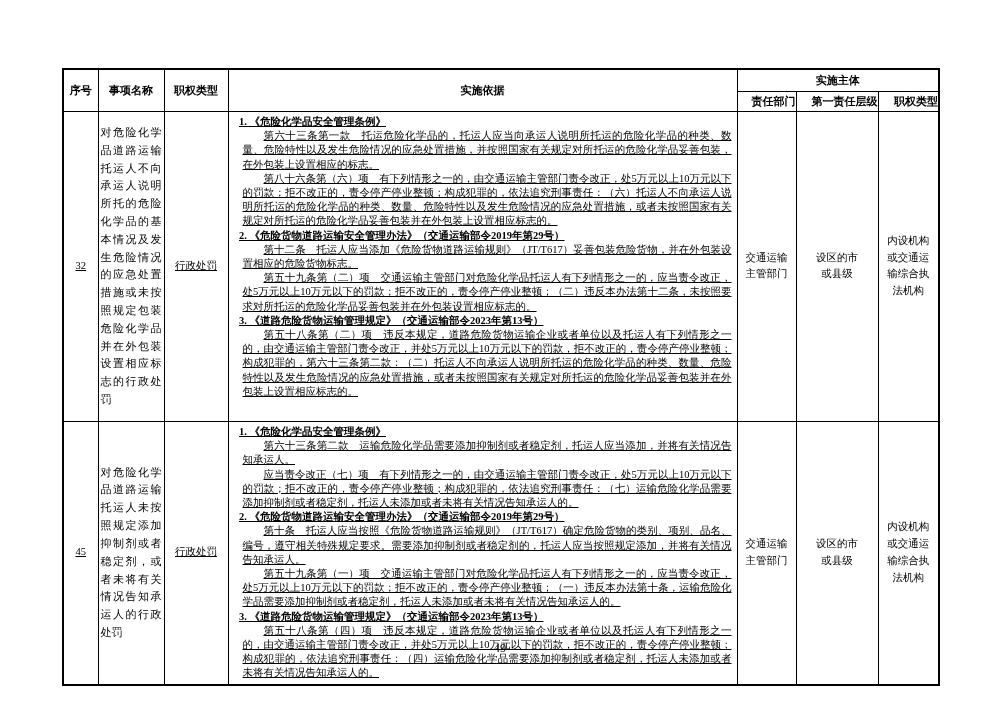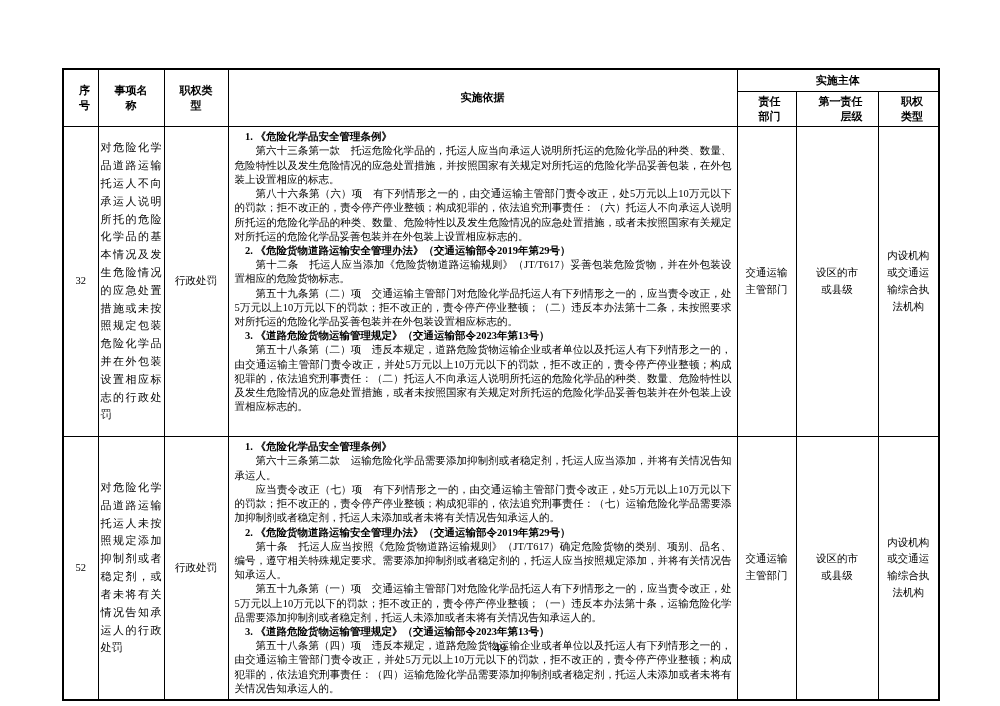--- a/index.html
+++ b/index.html
@@ -22,47 +22,49 @@
     border-collapse: collapse;
     table-layout: fixed;
     border: 2px solid #000;
   }
   .grid th, .grid td { border: 1px solid #000; }
   .grid th {
     font-weight: bold;
     font-size: 11px;
     text-align: center;
     vertical-align: middle;
-    padding: 2px 15px;
+    padding: 2px 0;
     line-height: 1.4;
   }
   .grid thead tr.h1 th { height: 22px; }
   .grid thead tr.h2 th { height: 20px; text-align: right; }
   .grid td { font-size: 10.5px; }
   td.c-seq, td.c-type, td.c-dept, td.c-level, td.c-org {
     text-align: center;
     vertical-align: middle;
     line-height: 1.6;
+    text-decoration: underline;
   }
   td.c-item {
     vertical-align: middle;
     text-align: justify;
     text-align-last: left;
     padding: 12px 2px;
     line-height: 1.62;
     font-size: 11px;
   }
   td.c-basis {
     vertical-align: top;
-    padding: 3px 5px 3px 6px;
+    padding: 3px 5px 3px 0;
     line-height: 14.2px;
     text-align: justify;
+    text-decoration: underline;
   }
   .b-h { font-weight: bold; text-indent: 1em; }
-  .b-p { text-indent: 2em; }
+  .b-p { text-indent: 2em; margin-left: 14px; }
   .narrow {
     display: inline-block;
     max-width: 4.6em;
     text-align: center;
   }
   .pageno {
     position: absolute;
     left: 0; right: 0; top: 641px;
     text-align: center;
     font-size: 12.5px;
@@ -102,28 +104,28 @@
         <td class="c-item">对危险化学品道路运输托运人不向承运人说明所托的危险化学品的基本情况及发生危险情况的应急处置措施或未按照规定包装危险化学品并在外包装设置相应标志的行政处罚</td>
         <td class="c-type">行政处罚</td>
         <td class="c-basis">
           <div class="b-h">1. 《危险化学品安全管理条例》</div>
           <div class="b-p">第六十三条第一款　托运危险化学品的，托运人应当向承运人说明所托运的危险化学品的种类、数量、危险特性以及发生危险情况的应急处置措施，并按照国家有关规定对所托运的危险化学品妥善包装，在外包装上设置相应的标志。</div>
           <div class="b-p">第八十六条第（六）项　有下列情形之一的，由交通运输主管部门责令改正，处5万元以上10万元以下的罚款；拒不改正的，责令停产停业整顿；构成犯罪的，依法追究刑事责任：（六）托运人不向承运人说明所托运的危险化学品的种类、数量、危险特性以及发生危险情况的应急处置措施，或者未按照国家有关规定对所托运的危险化学品妥善包装并在外包装上设置相应标志的。</div>
           <div class="b-h">2. 《危险货物道路运输安全管理办法》（交通运输部令2019年第29号）</div>
           <div class="b-p">第十二条　托运人应当添加《危险货物道路运输规则》（JT/T617）妥善包装危险货物，并在外包装设置相应的危险货物标志。</div>
           <div class="b-p">第五十九条第（二）项　交通运输主管部门对危险化学品托运人有下列情形之一的，应当责令改正，处5万元以上10万元以下的罚款；拒不改正的，责令停产停业整顿；（二）违反本办法第十二条，未按照要求对所托运的危险化学品妥善包装并在外包装设置相应标志的。</div>
           <div class="b-h">3. 《道路危险货物运输管理规定》（交通运输部令2023年第13号）</div>
-          <div class="b-p">第五十八条第（二）项　违反本规定，道路危险货物运输企业或者单位以及托运人有下列情形之一的，由交通运输主管部门责令改正，并处5万元以上10万元以下的罚款，拒不改正的，责令停产停业整顿；构成犯罪的，依法追究刑事责任：（二）托运人不向承运人说明所托运的危险化学品的种类、数量、危险特性以及发生危险情况的应急处置措施，或者未按照国家有关规定对所托运的危险化学品妥善包装并在外包装上设置相应标志的。</div>
+          <div class="b-p">第五十八条第（二）项　违反本规定，道路危险货物运输企业或者单位以及托运人有下列情形之一的，由交通运输主管部门责令改正，并处5万元以上10万元以下的罚款，拒不改正的，责令停产停业整顿；构成犯罪的，第六十三条第二款：（二）托运人不向承运人说明所托运的危险化学品的种类、数量、危险特性以及发生危险情况的应急处置措施，或者未按照国家有关规定对所托运的危险化学品妥善包装并在外包装上设置相应标志的。</div>
         </td>
         <td class="c-dept"><span class="narrow">交通运输主管部门</span></td>
         <td class="c-level"><span class="narrow">设区的市或县级</span></td>
         <td class="c-org"><span class="narrow">内设机构或交通运输综合执法机构</span></td>
       </tr>
       <tr style="height:242px">
-        <td class="c-seq">52</td>
+        <td class="c-seq">45</td>
         <td class="c-item">对危险化学品道路运输托运人未按照规定添加抑制剂或者稳定剂，或者未将有关情况告知承运人的行政处罚</td>
         <td class="c-type">行政处罚</td>
         <td class="c-basis">
           <div class="b-h">1. 《危险化学品安全管理条例》</div>
           <div class="b-p">第六十三条第二款　运输危险化学品需要添加抑制剂或者稳定剂，托运人应当添加，并将有关情况告知承运人。</div>
           <div class="b-p">应当责令改正（七）项　有下列情形之一的，由交通运输主管部门责令改正，处5万元以上10万元以下的罚款；拒不改正的，责令停产停业整顿；构成犯罪的，依法追究刑事责任：（七）运输危险化学品需要添加抑制剂或者稳定剂，托运人未添加或者未将有关情况告知承运人的。</div>
           <div class="b-h">2. 《危险货物道路运输安全管理办法》（交通运输部令2019年第29号）</div>
           <div class="b-p">第十条　托运人应当按照《危险货物道路运输规则》（JT/T617）确定危险货物的类别、项别、品名、编号，遵守相关特殊规定要求。需要添加抑制剂或者稳定剂的，托运人应当按照规定添加，并将有关情况告知承运人。</div>
           <div class="b-p">第五十九条第（一）项　交通运输主管部门对危险化学品托运人有下列情形之一的，应当责令改正，处5万元以上10万元以下的罚款；拒不改正的，责令停产停业整顿；（一）违反本办法第十条，运输危险化学品需要添加抑制剂或者稳定剂，托运人未添加或者未将有关情况告知承运人的。</div>
           <div class="b-h">3. 《道路危险货物运输管理规定》（交通运输部令2023年第13号）</div>

